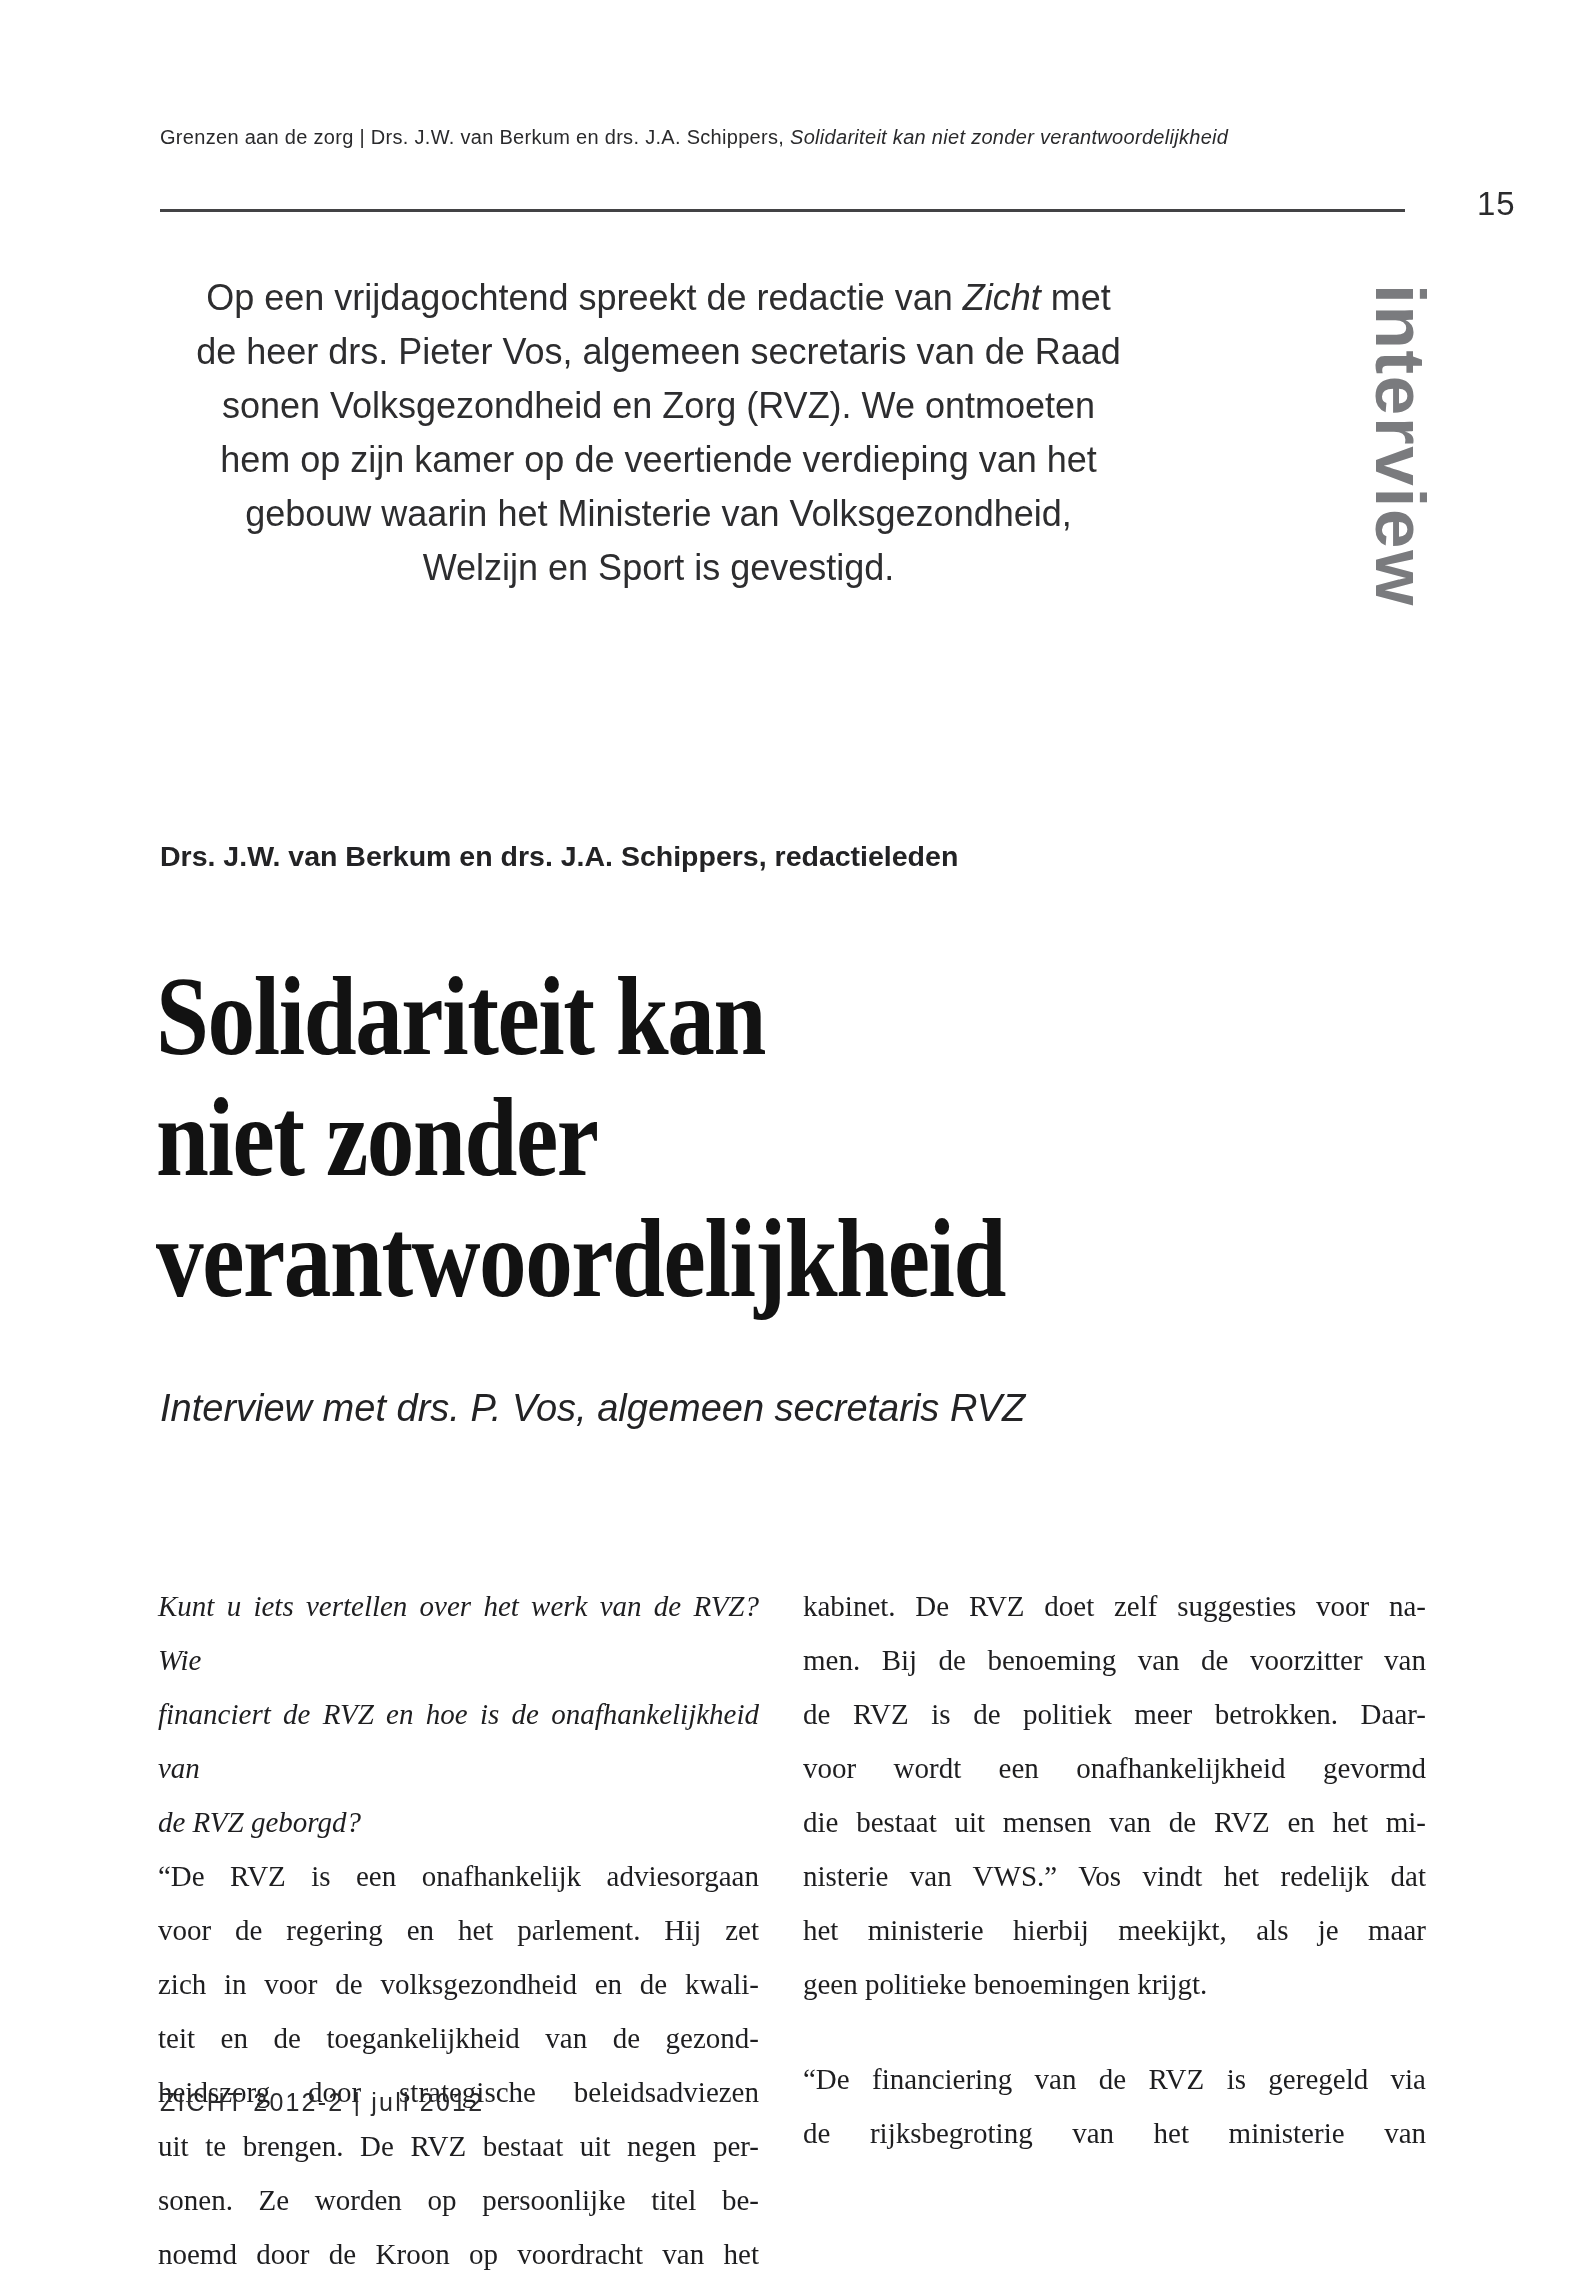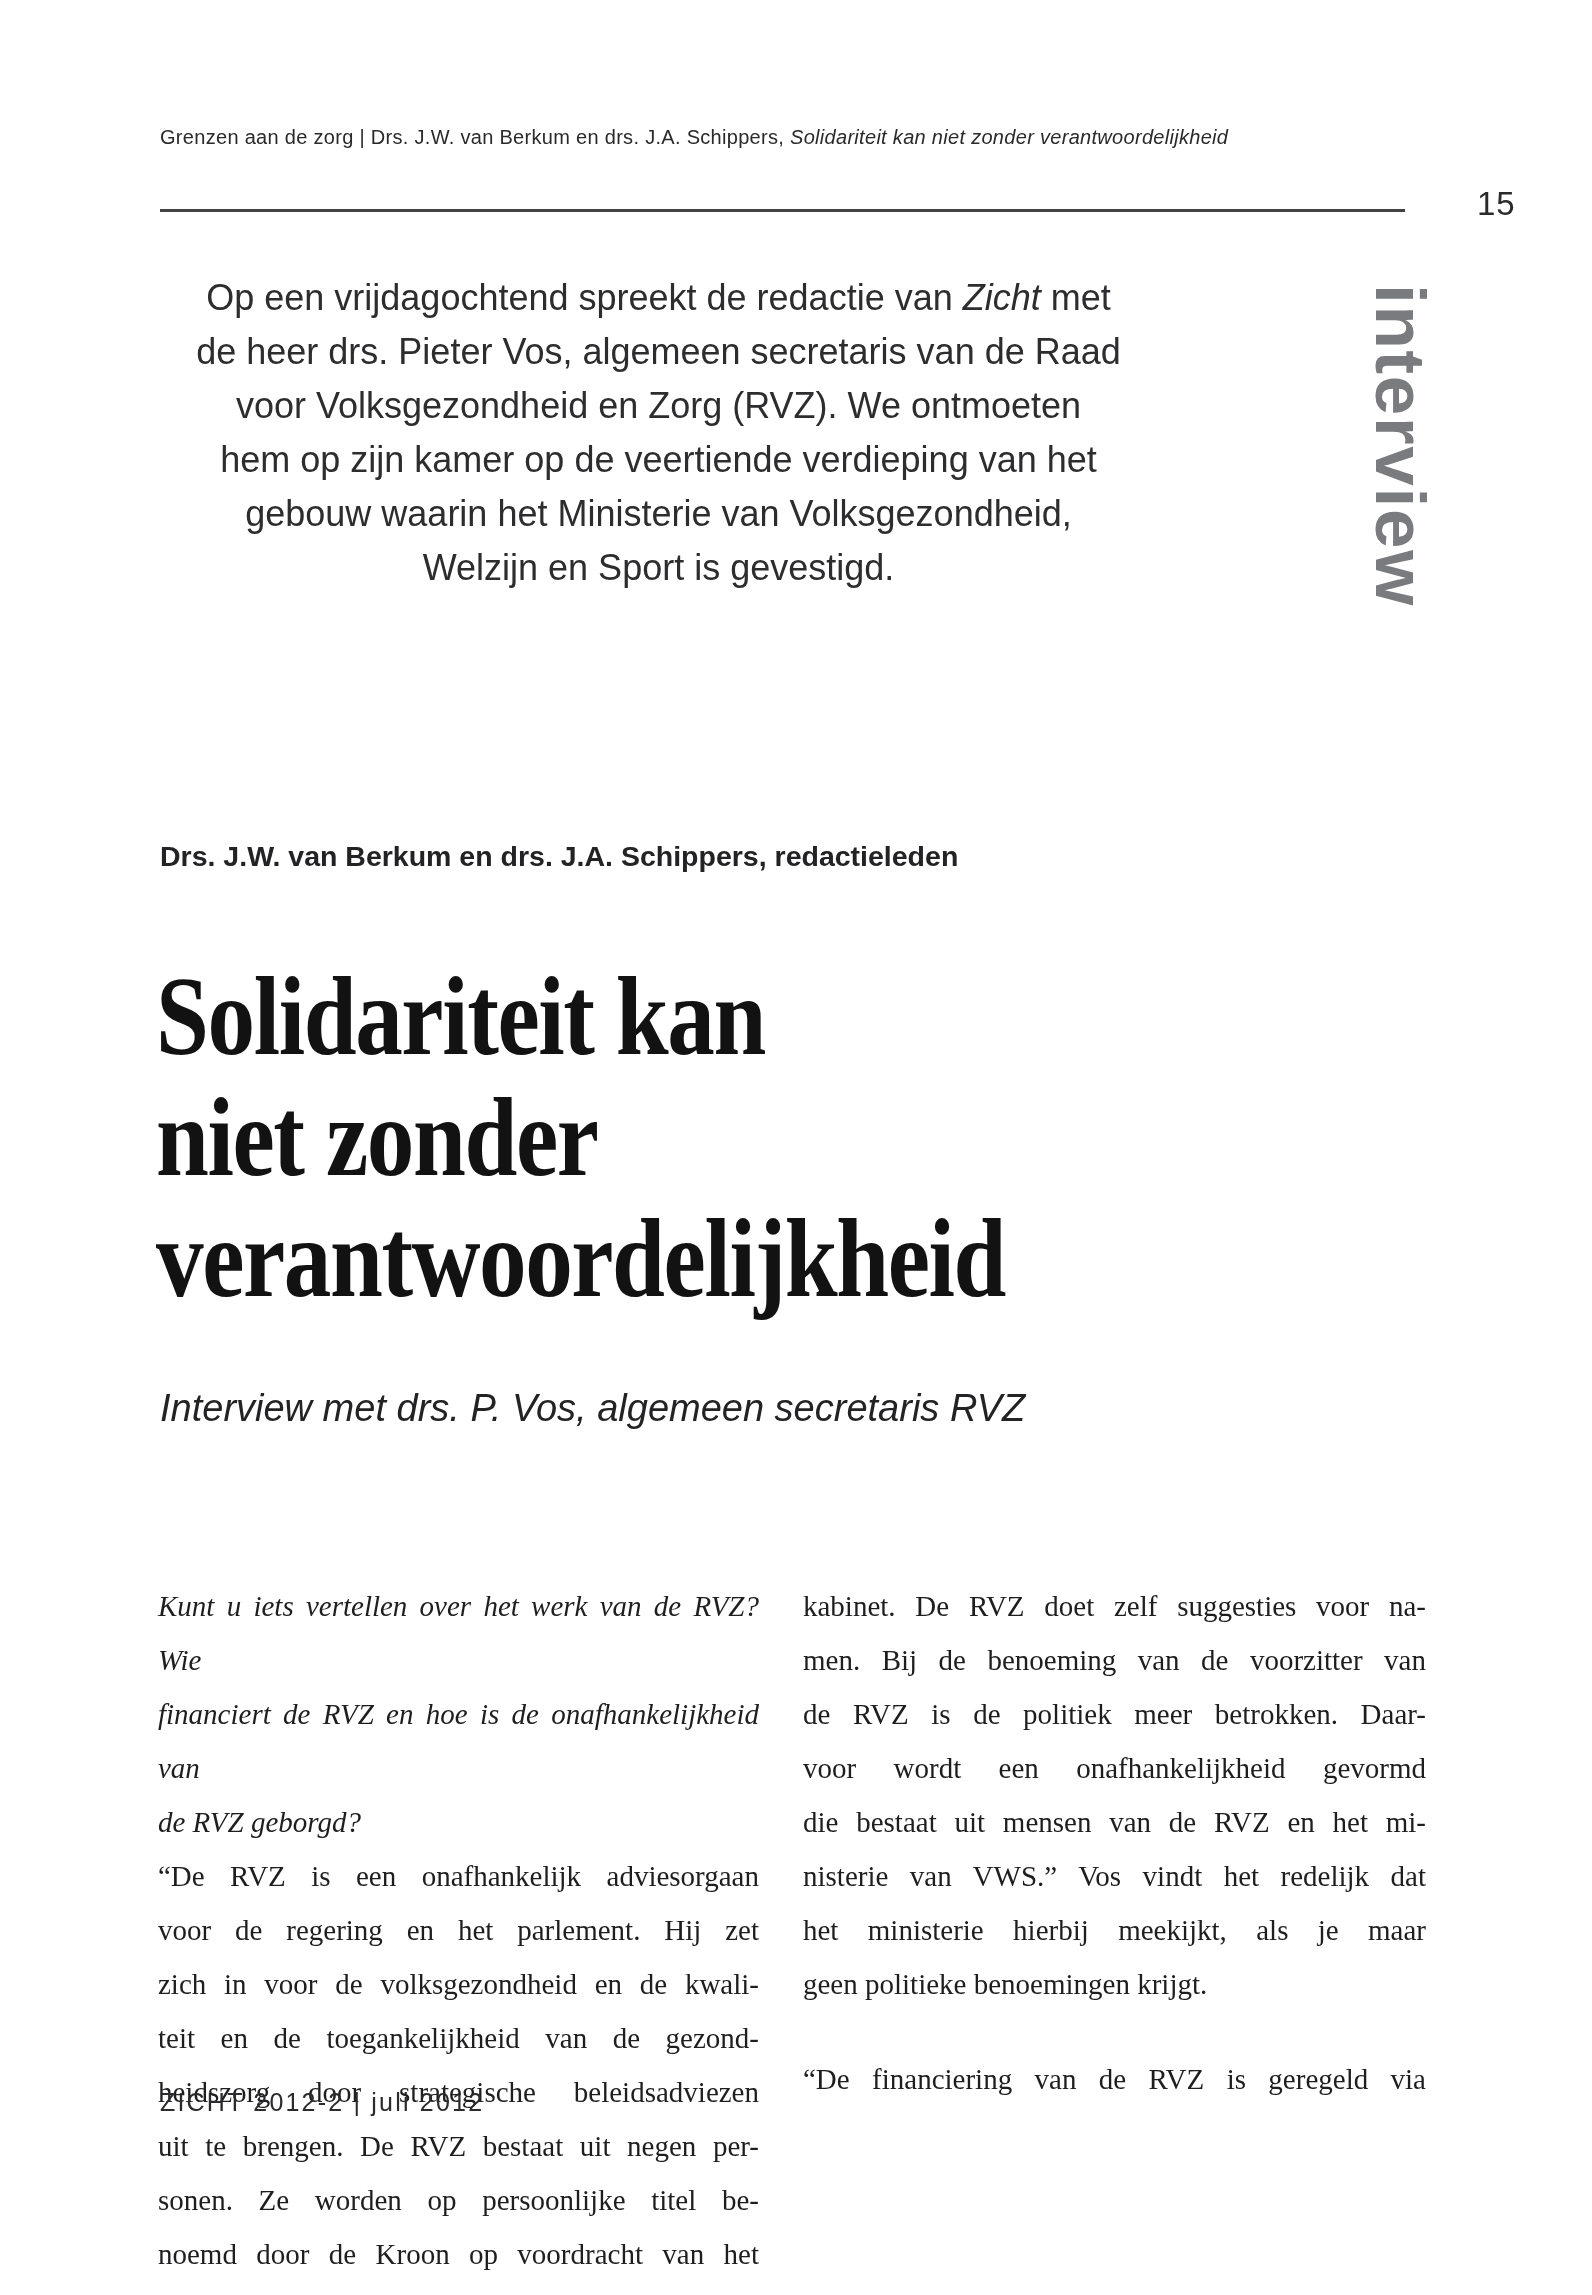--- a/index.html
+++ b/index.html
@@ -92,21 +92,21 @@
   <div class="header"><span>Grenzen aan de zorg | Drs. J.W. van Berkum en drs. J.A. Schippers, </span><span class="it">Solidariteit kan niet zonder verantwoordelijkheid</span></div>
 
   <div class="pagenum">15</div>
 
   <div class="rule"></div>
 
   <div class="intro">
     <div class="bline"><span>Op een vrijdagochtend spreekt de redactie van </span><span class="it">Zicht</span><span> met</span></div>
     <div>
         <div class="bline">de heer drs. Pieter Vos, algemeen secretaris van de Raad</div>
-        <div class="bline">voor Volksgezondheid en Zorg (RVZ). We ontmoeten</div>
+        <div class="bline">sonen Volksgezondheid en Zorg (RVZ). We ontmoeten</div>
         <div class="bline">hem op zijn kamer op de veertiende verdieping van het</div>
         <div class="bline">gebouw waarin het Ministerie van Volksgezondheid,</div>
         <div class="bline">Welzijn en Sport is gevestigd.</div>
       </div>
   </div>
 
   <div class="interview-label">interview</div>
 
   <div class="byline">Drs. J.W. van Berkum en drs. J.A. Schippers, redactieleden</div>
 
@@ -138,19 +138,20 @@
         <div class="bline fill">men. Bij de benoeming van de voorzitter van</div>
         <div class="bline fill">de RVZ is de politiek meer betrokken. Daar-</div>
         <div class="bline fill">voor wordt een onafhankelijkheid gevormd</div>
         <div class="bline fill">die bestaat uit mensen van de RVZ en het mi-</div>
         <div class="bline fill">nisterie van VWS.” Vos vindt het redelijk dat</div>
         <div class="bline fill">het ministerie hierbij meekijkt, als je maar</div>
         <div class="bline">geen politieke benoemingen krijgt.</div>
       </div>
     <div class="para-gap">
         <div class="bline fill">“De financiering van de RVZ is geregeld via</div>
+        <div class="bline fill">de rijksbegroting van het ministerie van</div>
       </div>
   </div>
 
   <div class="footer">ZICHT 2012-2 | juli 2012</div>
 
 </div>
 
 
 </body></html>

